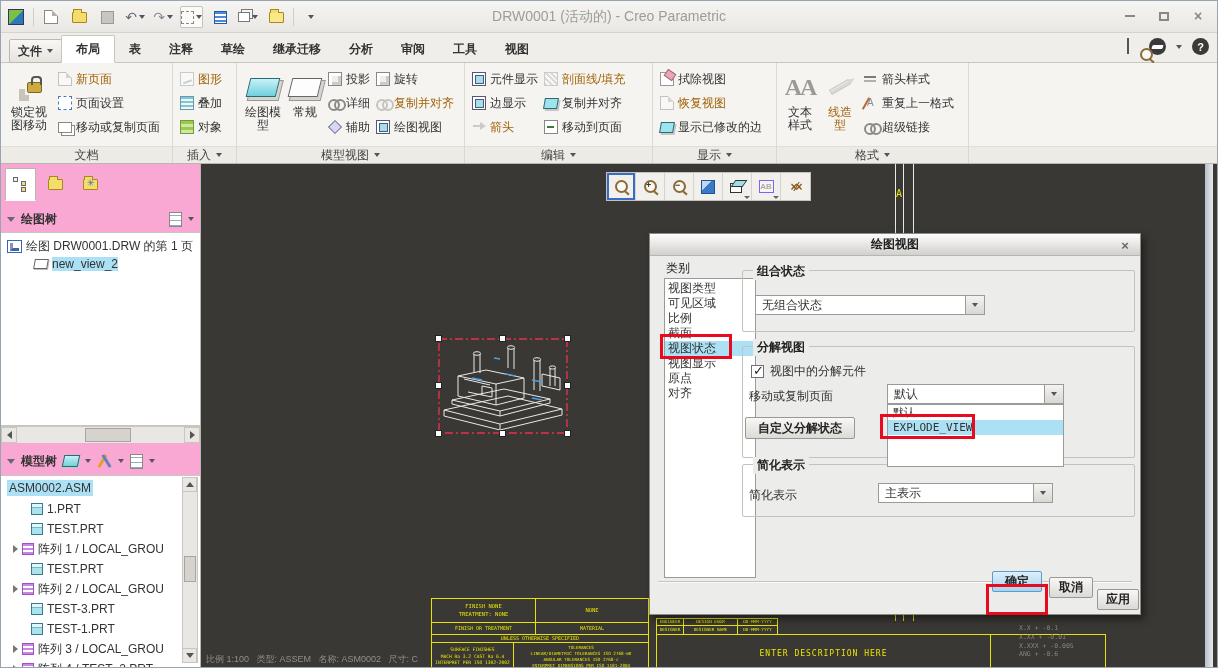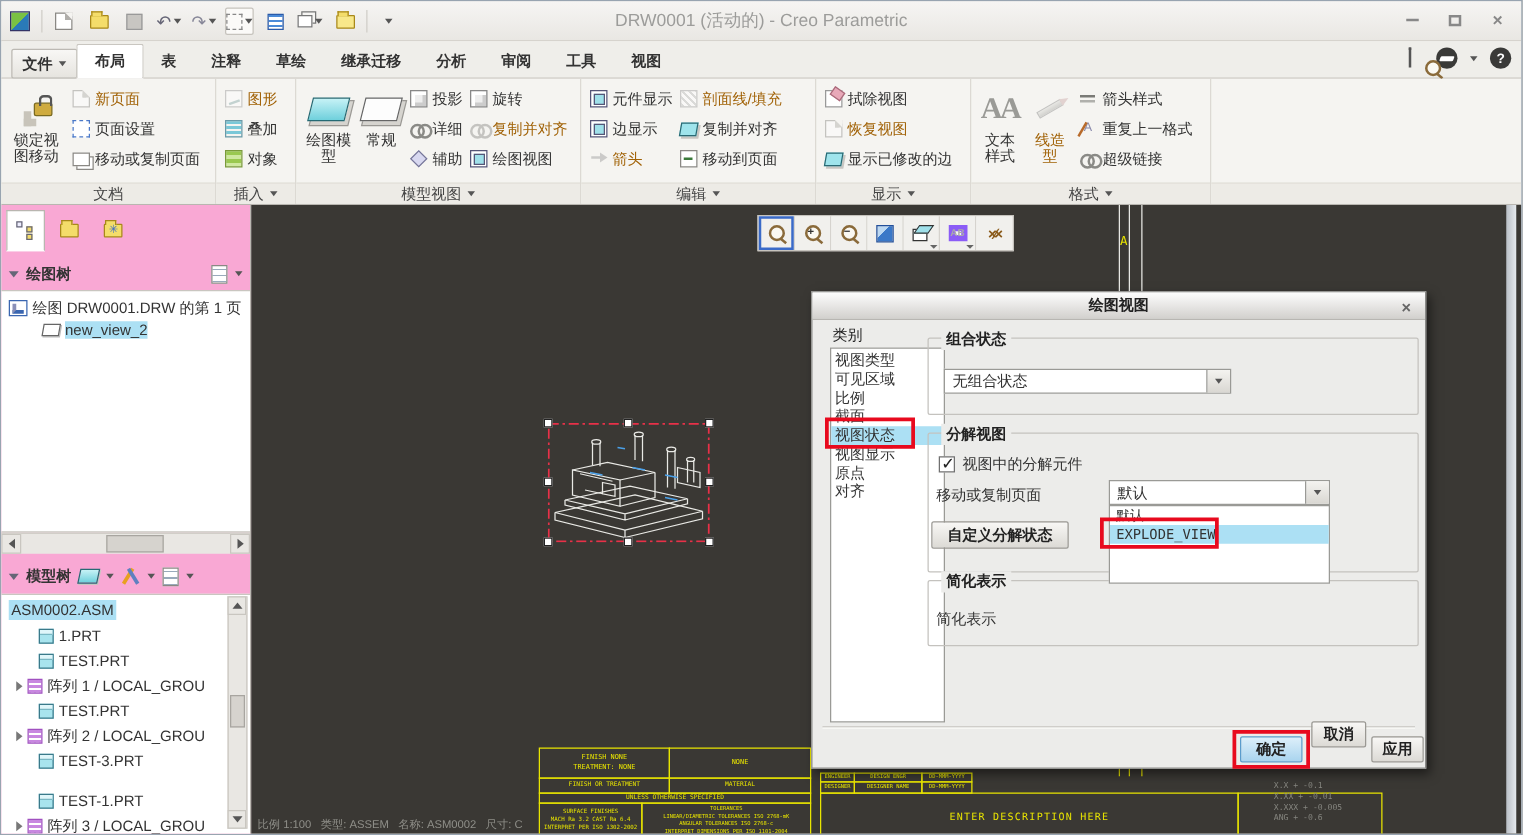--- a/index.html
+++ b/index.html
@@ -129,21 +129,21 @@
   .cbtn { width:29px; height:27px; display:flex; align-items:center; justify-content:center; border-right:1px solid #d6d3ce; position:relative; background:#f1f0ed; }
   .mag { position:relative; width:15px; height:15px; }
   .mag::before { content:""; position:absolute; left:1px; top:1px; width:9px; height:9px; border:2px solid #8a6a3a; border-radius:50%; background:#faf8f2; }
   .mag::after { content:""; position:absolute; left:11px; top:11px; width:6px; height:2px; background:#8a6a3a; transform:rotate(40deg); transform-origin:0 0; }
   .mag .sign { position:absolute; left:3.5px; top:0.5px; font-size:9px; font-weight:bold; color:#333; z-index:1; }
   .zbox { position:absolute; inset:0; border:2px solid #3a6ac8; }
   .i-repaint { width:14px; height:14px; background:linear-gradient(135deg,#bcd8f2 40%,#3a78c8 40%); border:1px solid #24509a; }
   .i-cube3 { width:14px; height:13px; position:relative; }
   .i-cube3::before { content:""; position:absolute; left:0; bottom:0; width:10px; height:8px; border:1px solid #333; background:#fff; }
   .i-cube3::after { content:""; position:absolute; left:3px; top:0; width:10px; height:5px; background:#9fe0ea; border:1px solid #333; transform:skewX(-35deg); }
-  .i-ab { width:15px; height:13px; border:5px solid #8b5cf6; color:#aaa; font-size:8px; font-weight:bold; display:flex; align-items:center; justify-content:center; background:#f6f5f2;text-align:center; }
+  .i-ab { width:15px; height:13px; border:1px solid #8b5cf6; color:#aaa; font-size:8px; font-weight:bold; display:flex; align-items:center; justify-content:center; background:#f6f5f2;text-align:center; }
   .i-xx { color:#8a5a1a; font-weight:bold; font-size:12px; letter-spacing:-2px; }
   .cornerdar { position:absolute; right:1px; bottom:1px; border-left:3px solid transparent; border-right:3px solid transparent; border-top:3px solid #666; }
 
   .fline { position:absolute; width:1px; background:#e8e8e4; }
   .ylinetxt { color:#e8e400; font-family:"DejaVu Sans Mono", monospace; }
 
   .model { position:absolute; left:237px; top:174px; width:130px; height:96px; }
   .handle { position:absolute; width:7px; height:7px; background:#fff; border:1px solid #222; }
 
   .tb { position:absolute; border:1px solid #e8e400; color:#e8e400; font-family:"DejaVu Sans Mono", monospace;
@@ -546,21 +546,21 @@
         </div>
       <div class="titem" style="padding-left:12px;margin-top:2px">
           <span class="rar"></span>
           <span class="i-pat"></span>
           <span>阵列 2 / LOCAL_GROU</span>
         </div>
       <div class="titem" style="padding-left:30px;margin-top:2px">
           <span class="i-cube"></span>
           <span>TEST-3.PRT</span>
         </div>
-      <div class="titem" style="padding-left:30px;margin-top:14px">
+      <div class="titem" style="padding-left:30px;margin-top:2px">
           <span class="i-cube"></span>
           <span>TEST-1.PRT</span>
         </div>
       <div class="titem" style="padding-left:12px;margin-top:2px">
           <span class="rar"></span>
           <span class="i-pat"></span>
           <span>阵列 3 / LOCAL_GROU</span>
         </div>
       <div class="titem" style="padding-left:12px;margin-top:2px">
           <span class="rar"></span>
@@ -760,24 +760,30 @@
       <div class="dropitem mono">默认</div>
       <div class="dropitem mono hl">EXPLODE_VIEW</div>
     </div>
     <div class="dbtn custbtn">
         <span>自定义分解状态</span>
       </div>
 
     <div class="gbox" style="left:92px;top:230px;width:393px;height:53px">
       <span class="legend">简化表示</span>
       <div class="r" style="left:6px;top:22px">简化表示</div>
+      <div class="dd" style="left:135px;top:18px;width:175px">
+        <span>主表示</span>
+        <span class="ddarrow">
+            <span class="dar"></span>
+          </span>
+      </div>
     </div>
 
     <div class="groove"></div>
-    <div class="dbtn primary" style="left:342px;top:355px;width:50px">
+    <div class="dbtn primary" style="left:342px;top:337px;width:50px">
         <span>确定</span>
       </div>
     <div class="dbtn" style="left:399px;top:343px;width:44px">
         <span>取消</span>
       </div>
     <div class="dbtn" style="left:447px;top:355px;width:42px">
         <span>应用</span>
       </div>
 
     <div class="redbox" style="left:10px;top:100px;width:72px;height:25px"></div>

